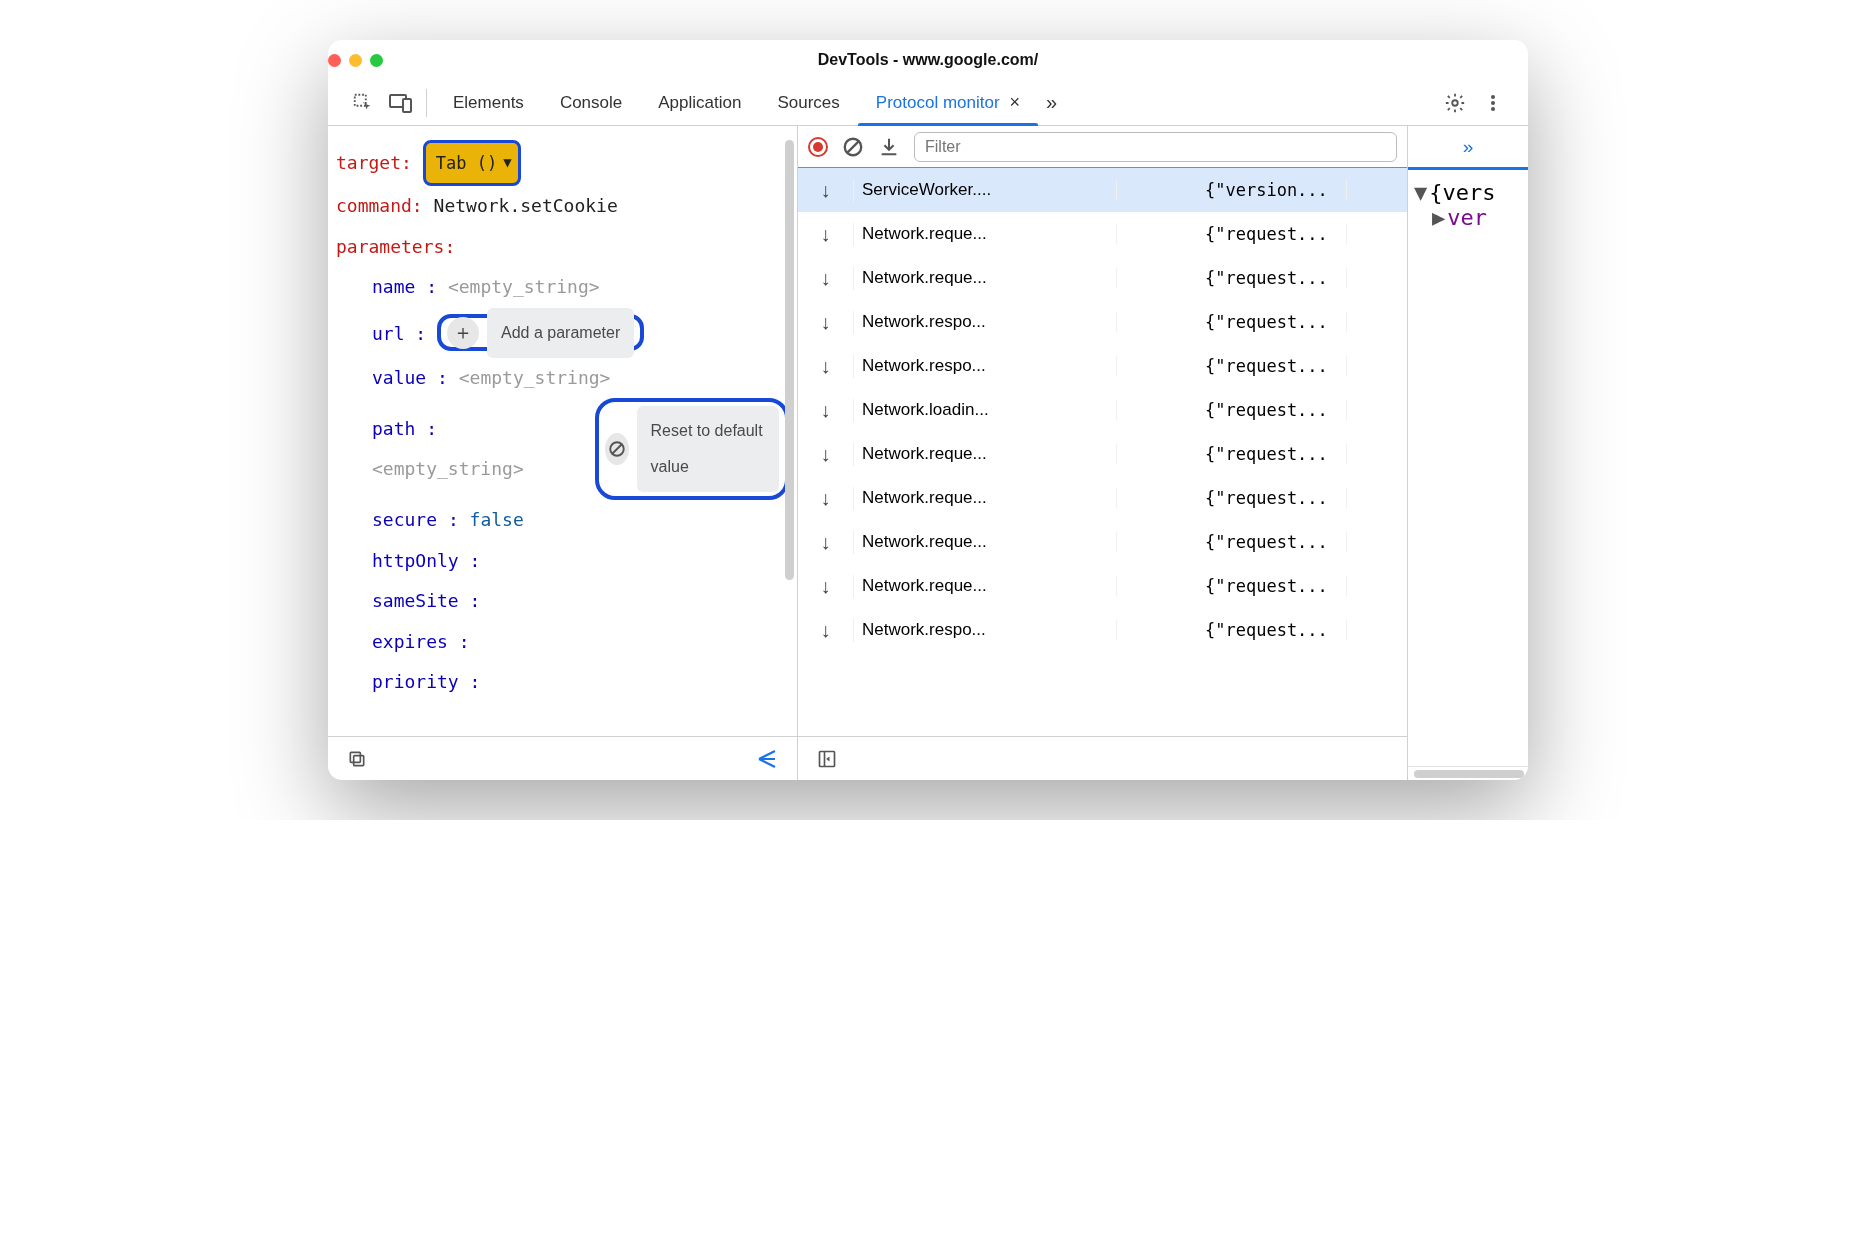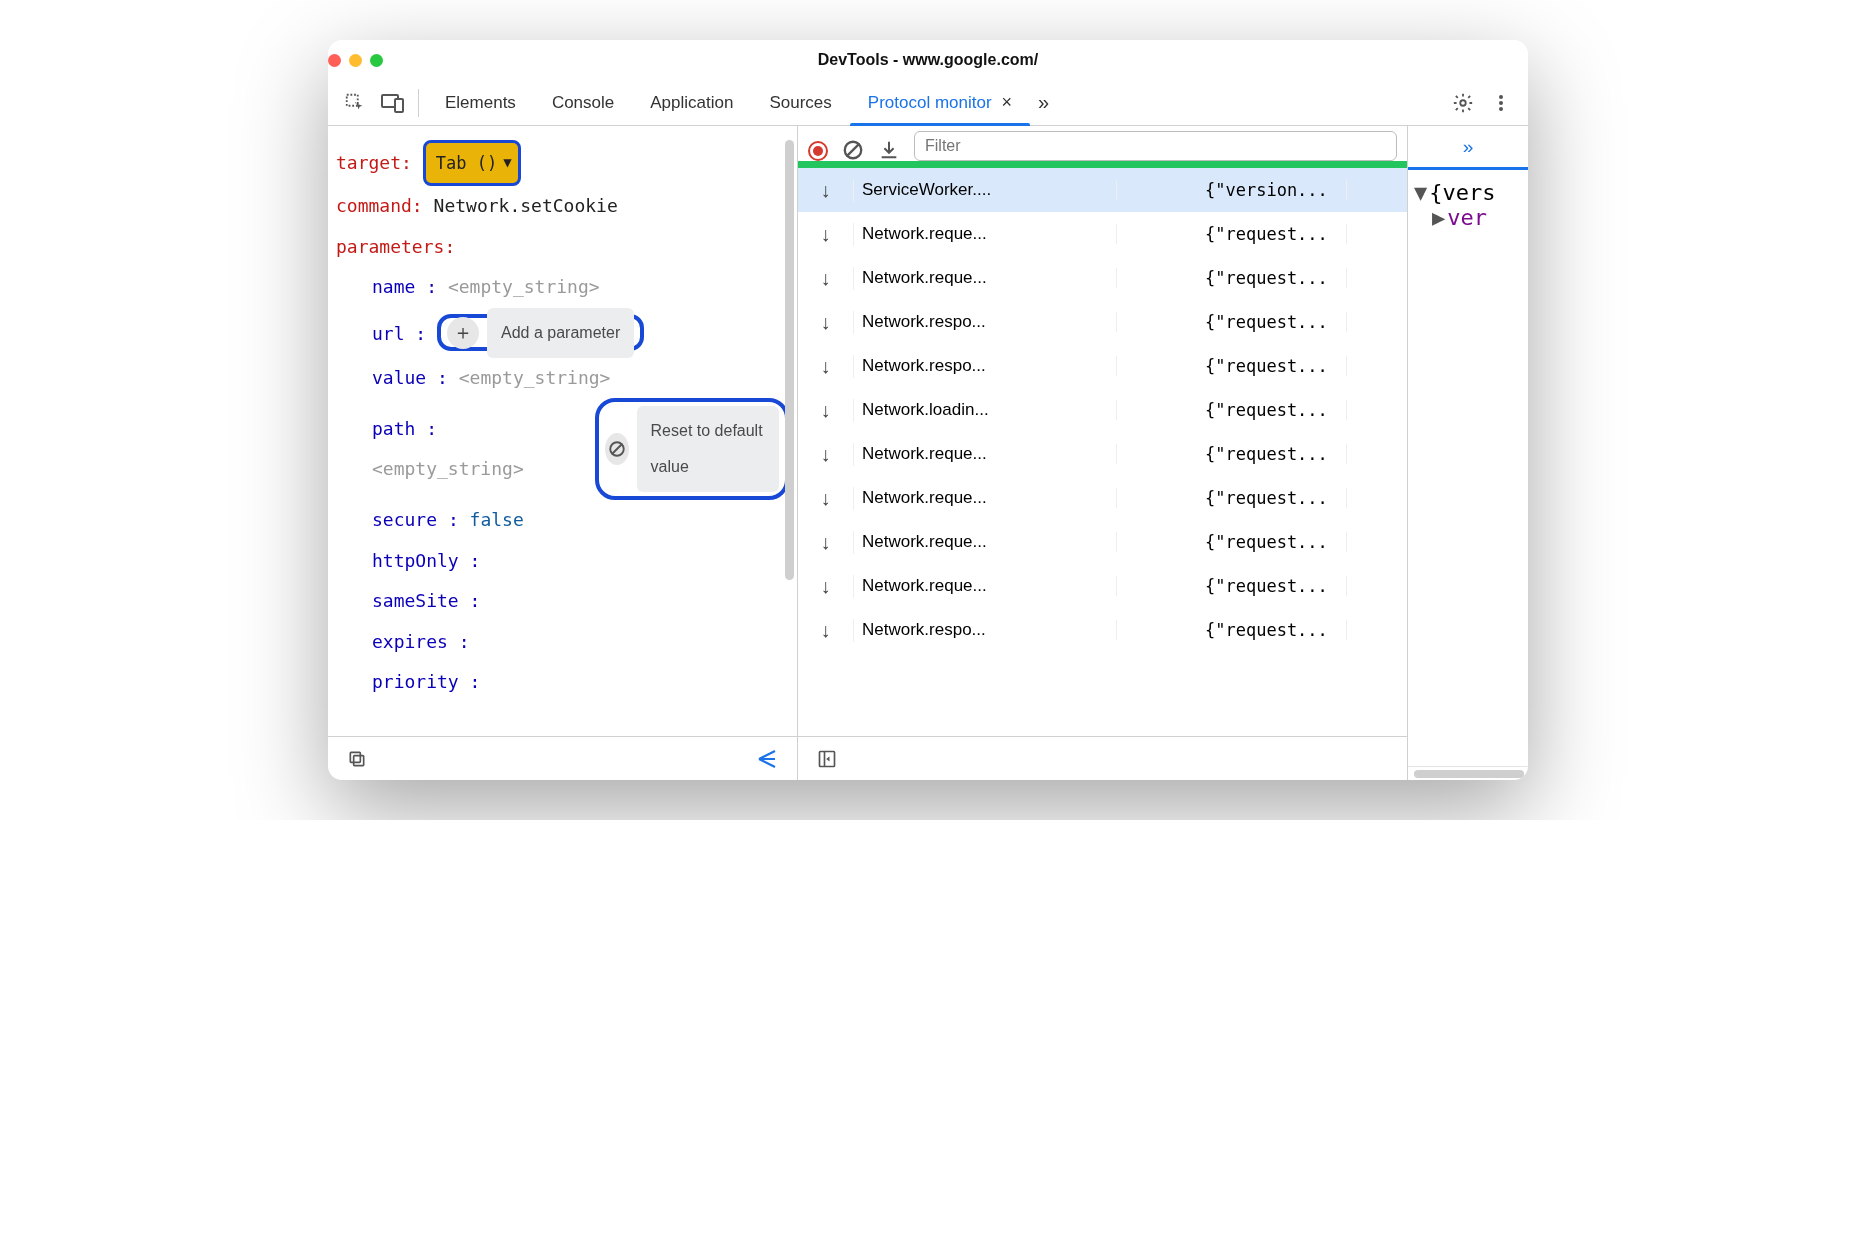--- a/index.html
+++ b/index.html
@@ -27,21 +27,21 @@
   align-items: center;
   padding: 0 0;
   position: relative;
 }
 .traffic { display:flex; gap:8px; }
 .tl { width:13px; height:13px; border-radius:50%; }
 .tl.red{background:#ff5f57;} .tl.yellow{background:#febc2e;} .tl.green{background:#28c840;}
 .titletext { position:absolute; left:0; right:0; text-align:center; font-weight:600; font-size:16px; color:#111; pointer-events:none;}
 .toolbar {
   height:46px; border-bottom:1px solid #d0d0d0;
-  display:flex; align-items:center; padding:0 10px; gap:4px;
+  display:flex; align-items:center; padding:0 18px; gap:4px;
 }
 .tb-icon {
   width:34px; height:34px; display:flex; align-items:center; justify-content:center;
   color:#555; cursor:pointer; border-radius:4px;
 }
 .tb-sep { width:1px; height:28px; background:#d0d0d0; margin:0 4px; }
 .tabs { display:flex; align-items:center; gap:0; height:100%; }
 .tab {
   padding:0 18px; height:100%; display:flex; align-items:center; font-size:17px;
   color:#333; cursor:pointer; position:relative;
@@ -104,21 +104,21 @@
   height:44px; border-top:1px solid #d0d0d0; display:flex; align-items:center;
   padding:0 12px; gap:10px;
 }
 .footerbar .spacer{flex:1;}
 .send-icon{color:#1a73e8;font-size:22px;}
 
 
 .right { flex:1; display:flex; overflow:hidden; }
 .table-pane { flex:1; display:flex; flex-direction:column; border-right:1px solid #d0d0d0; overflow:hidden;}
 .table-toolbar{
-  height:42px; border-bottom:7px solid #22c55e; display:flex; align-items:flex-end;
+  height:42px; border-bottom:1px solid #22c55e; display:flex; align-items:center;
   padding:0 10px; gap:14px;
 }
 .rec{ width:20px;height:20px;border:2px solid #d63a2e;border-radius:50%;display:flex;align-items:center;justify-content:center;}
 .rec .dot{width:10px;height:10px;background:#d63a2e;border-radius:50%;}
 .filter-input{
   flex:1;height:30px;border:1px solid #bcbcbc;border-radius:6px;
   padding:0 10px;font-size:16px;color:#666;
 }
 .thead{
   display:grid;grid-template-columns:56px 1fr 80px 150px 60px;

